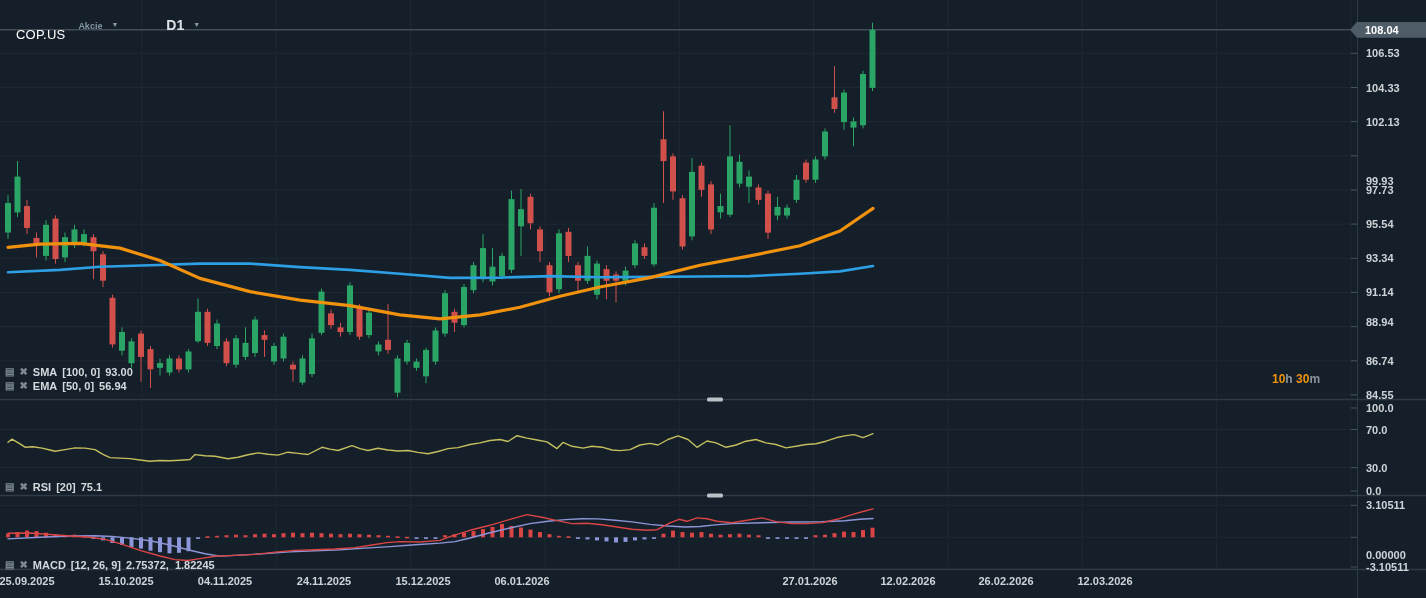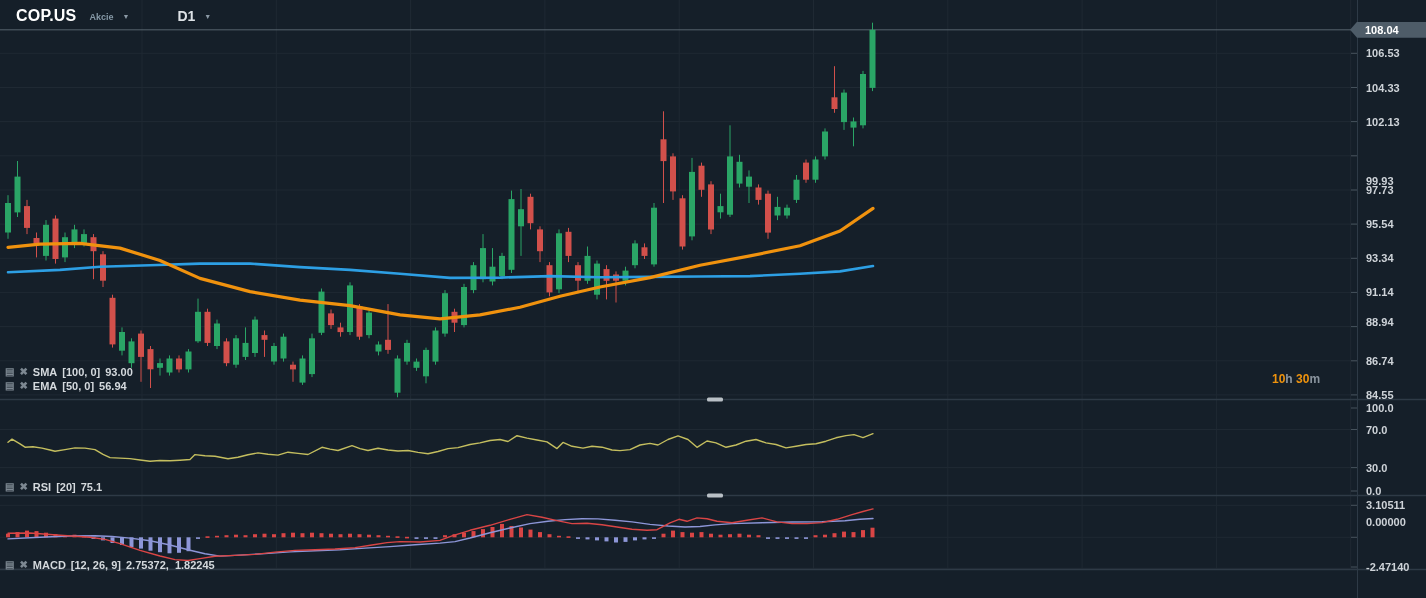--- a/index.html
+++ b/index.html
@@ -1,21 +1,21 @@
 <!DOCTYPE html>
 <html><head>
 <meta charset="utf-8">
 <style>
   html,body{margin:0;padding:0;background:#151f29;}
   #app{position:relative;width:1426px;height:598px;background:#151f29;overflow:hidden;
        font-family:"Liberation Sans",sans-serif;}
   #chart-svg{position:absolute;left:0;top:0;}
   
   #header{position:absolute;left:16px;top:7px;display:flex;align-items:center;z-index:5;}
-  .symbol{font-size:16px;font-weight:700;color:#ffffff;letter-spacing:.2px;cursor:pointer;}
+  .symbol{font-size:13px;font-weight:400;color:#ffffff;letter-spacing:.2px;cursor:pointer;margin-top:20px;}
   .market{font-size:9px;font-weight:700;color:#8598a6;margin-left:13px;margin-top:2px;}
   .chev{font-size:7px;color:#8b99a5;margin-left:9px;cursor:pointer;}
   .tf{font-size:14px;font-weight:700;color:#dde2e6;margin-left:48px;cursor:pointer;}
   
   .legend-row{position:absolute;left:5px;display:flex;align-items:center;gap:5px;
     font-size:11px;font-weight:700;color:#d4d9dd;white-space:pre;z-index:5;}
   .legend-icon{color:#7d8892;font-size:10px;line-height:10px;cursor:pointer;}
   .legend-x{color:#7d8892;font-size:10px;line-height:10px;cursor:pointer;}
   
   #countdown{position:absolute;top:372px;left:1272px;font-size:12px;font-weight:700;z-index:5;white-space:pre;}
@@ -416,17 +416,29 @@
       <div class="axis-label" style="top: 251.3px;">93.34</div>
       <div class="axis-label" style="top: 285.4px;">91.14</div>
       <div class="axis-label" style="top: 315px;">88.94</div>
       <div class="axis-label" style="top: 353.8px;">86.74</div>
       <div class="axis-label" style="top: 387.9px;">84.55</div>
       <div class="axis-label" style="top: 401px;">100.0</div>
       <div class="axis-label" style="top: 422.5px;">70.0</div>
       <div class="axis-label" style="top: 460.6px;">30.0</div>
       <div class="axis-label" style="top: 484px;">0.0</div>
       <div class="axis-label" style="top: 498.3px;">3.10511</div>
-      <div class="axis-label" style="top: 515px;">0.00000</div>
-      <div class="axis-label" style="top: 560px;">-2.47140</div>
+      <div class="axis-label" style="top: 548px;">0.00000</div>
+      <div class="axis-label" style="top: 560px;">-3.10511</div>
     </div>
   <div id="price-tag" style="top: 21.8255px;">108.04</div>
+  <div id="date-axis">
+      <div class="date-label" style="left: 27px;">25.09.2025</div>
+      <div class="date-label" style="left: 126px;">15.10.2025</div>
+      <div class="date-label" style="left: 225px;">04.11.2025</div>
+      <div class="date-label" style="left: 324px;">24.11.2025</div>
+      <div class="date-label" style="left: 423px;">15.12.2025</div>
+      <div class="date-label" style="left: 522px;">06.01.2026</div>
+      <div class="date-label" style="left: 810px;">27.01.2026</div>
+      <div class="date-label" style="left: 908px;">12.02.2026</div>
+      <div class="date-label" style="left: 1006px;">26.02.2026</div>
+      <div class="date-label" style="left: 1105px;">12.03.2026</div>
+    </div>
 </div>
 
 </body></html>

